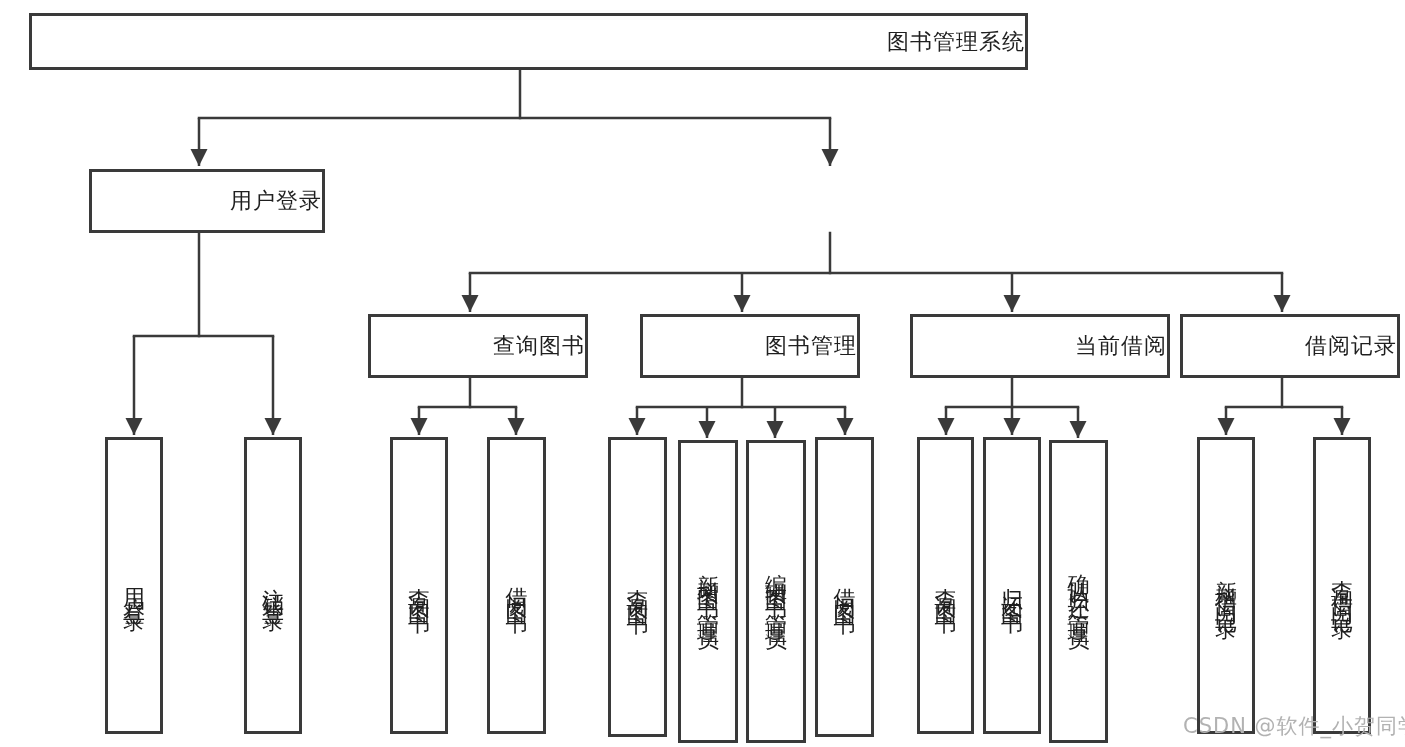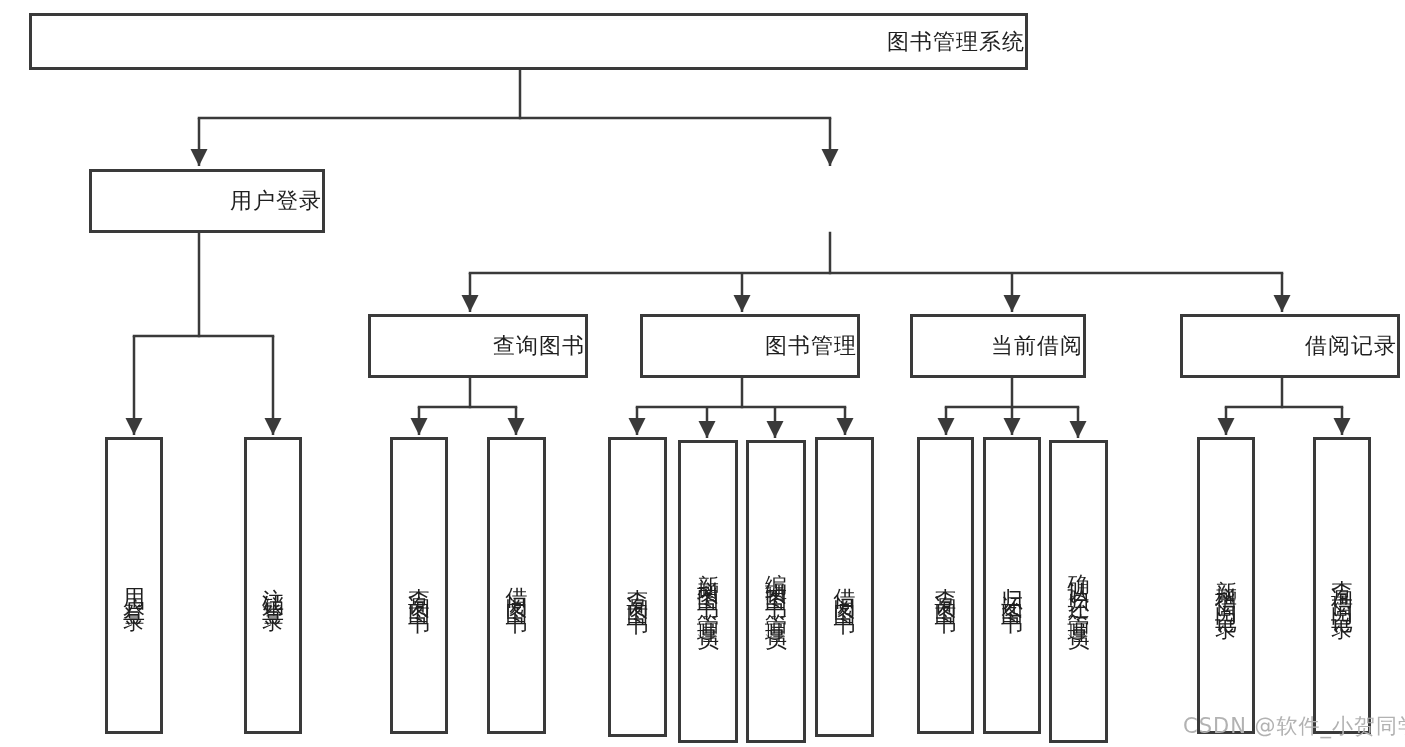--- a/index.html
+++ b/index.html
@@ -106,21 +106,21 @@
   <div class="box" style="left:81px;top:169px;width:236px;height:64px">
     <span>用户登录</span>
   </div>
 
   <div class="box" style="left:360px;top:314px;width:220px;height:64px">
     <span>查询图书</span>
   </div>
   <div class="box" style="left:632px;top:314px;width:220px;height:64px">
     <span>图书管理</span>
   </div>
-  <div class="box" style="left:902px;top:314px;width:176px;height:64px">
+  <div class="box" style="left:902px;top:314px;width:260px;height:64px">
     <span>当前借阅</span>
   </div>
   <div class="box" style="left:1172px;top:314px;width:220px;height:64px">
     <span>借阅记录</span>
   </div>
 
   <div class="vbox" style="left:105px;top:437px;width:58px;height:297px">
     <span class="vlabel">用户登录</span>
   </div>
   <div class="vbox" style="left:244px;top:437px;width:58px;height:297px">

